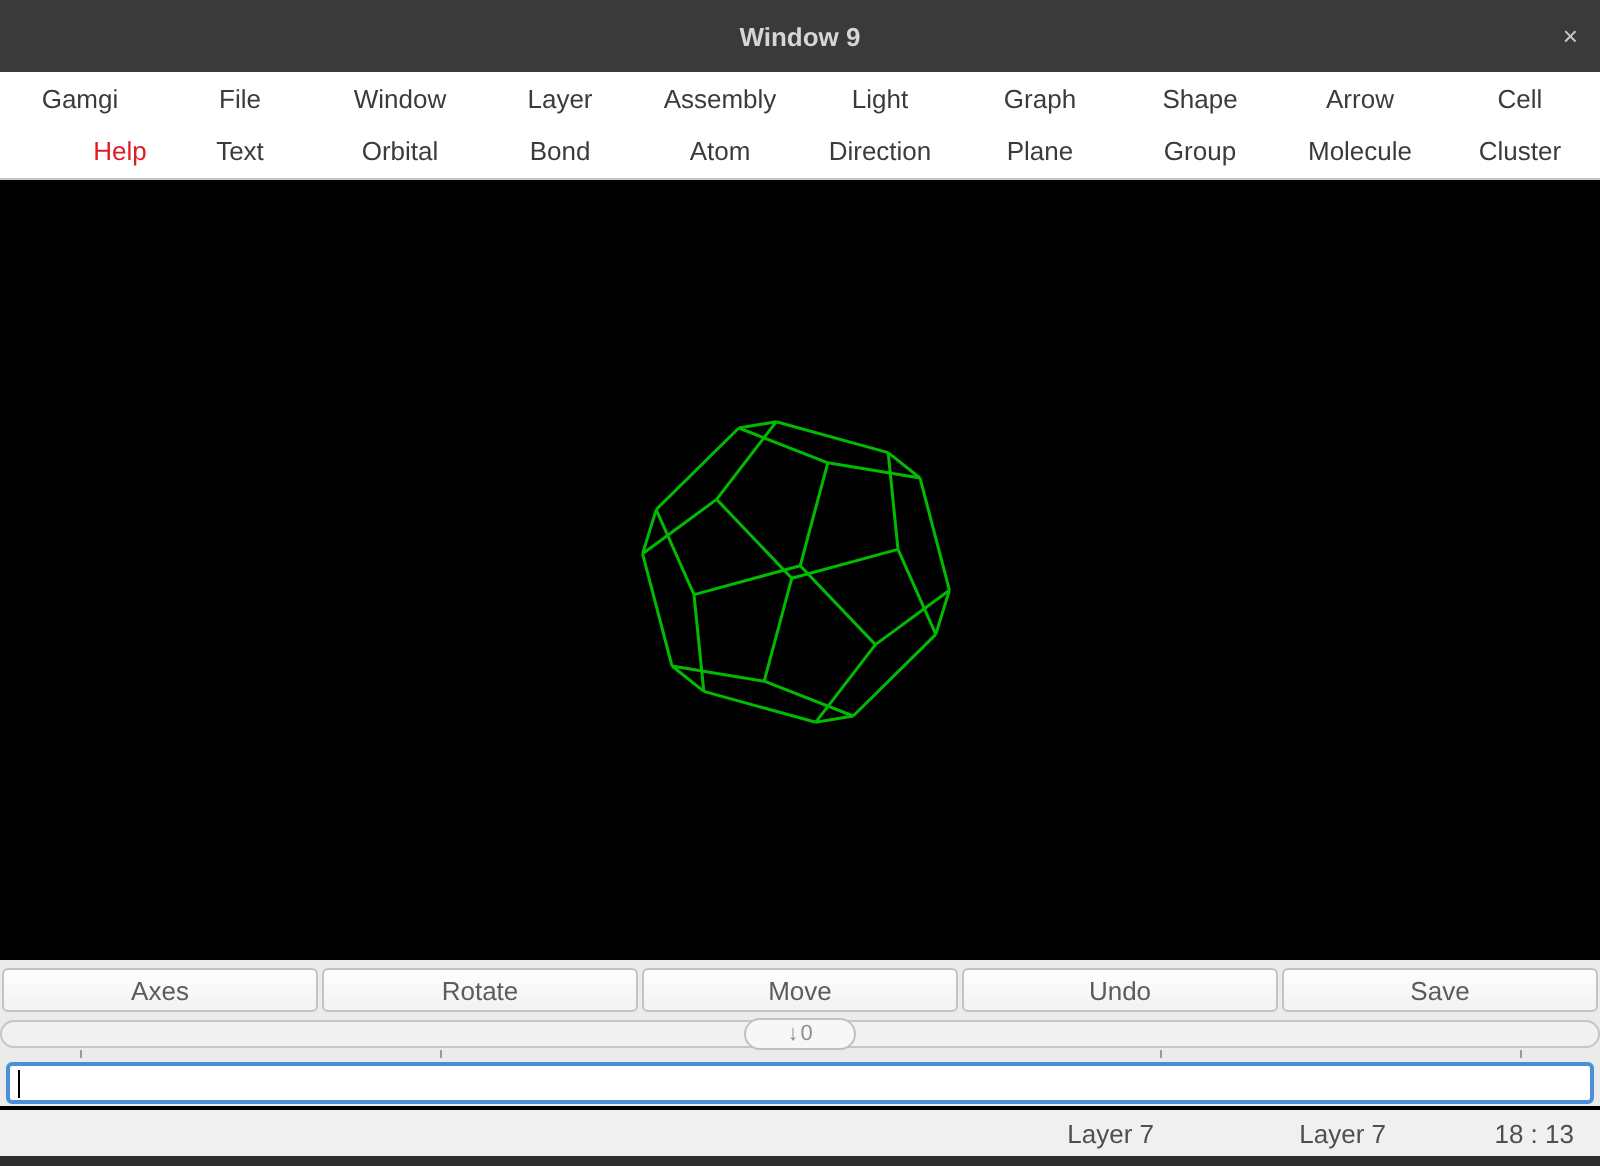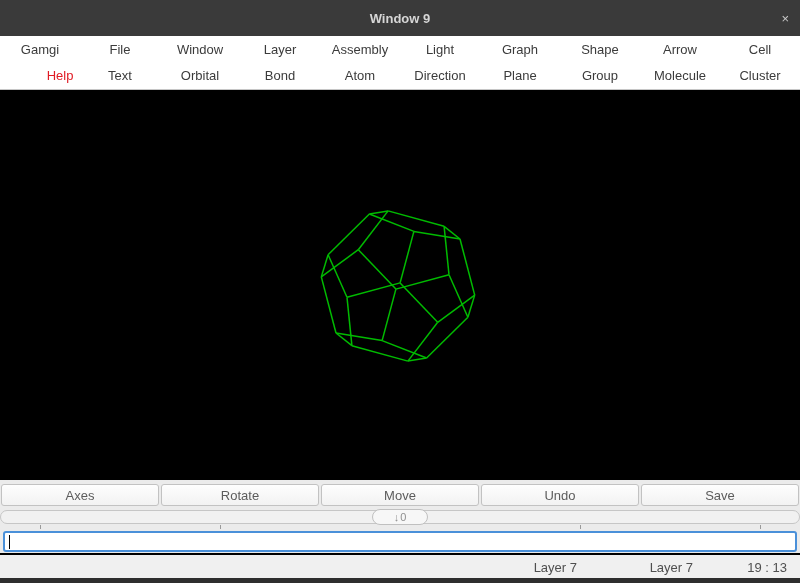--- a/index.html
+++ b/index.html
@@ -146,18 +146,18 @@
   </div>
 
   <div class="entry-row">
     <input class="entry" type="text" value="" style="">
     <div class="caret"></div>
   </div>
 
   <div class="statusbar">
     <span class="status-layer-a">Layer 7</span>
     <span class="status-layer-b">Layer 7</span>
-    <span class="status-time">19 : 13</span>
+    <span class="status-time">18 : 13</span>
   </div>
 
   <div class="bottom-strip"></div>
 
 </div>
 
 </body></html>

